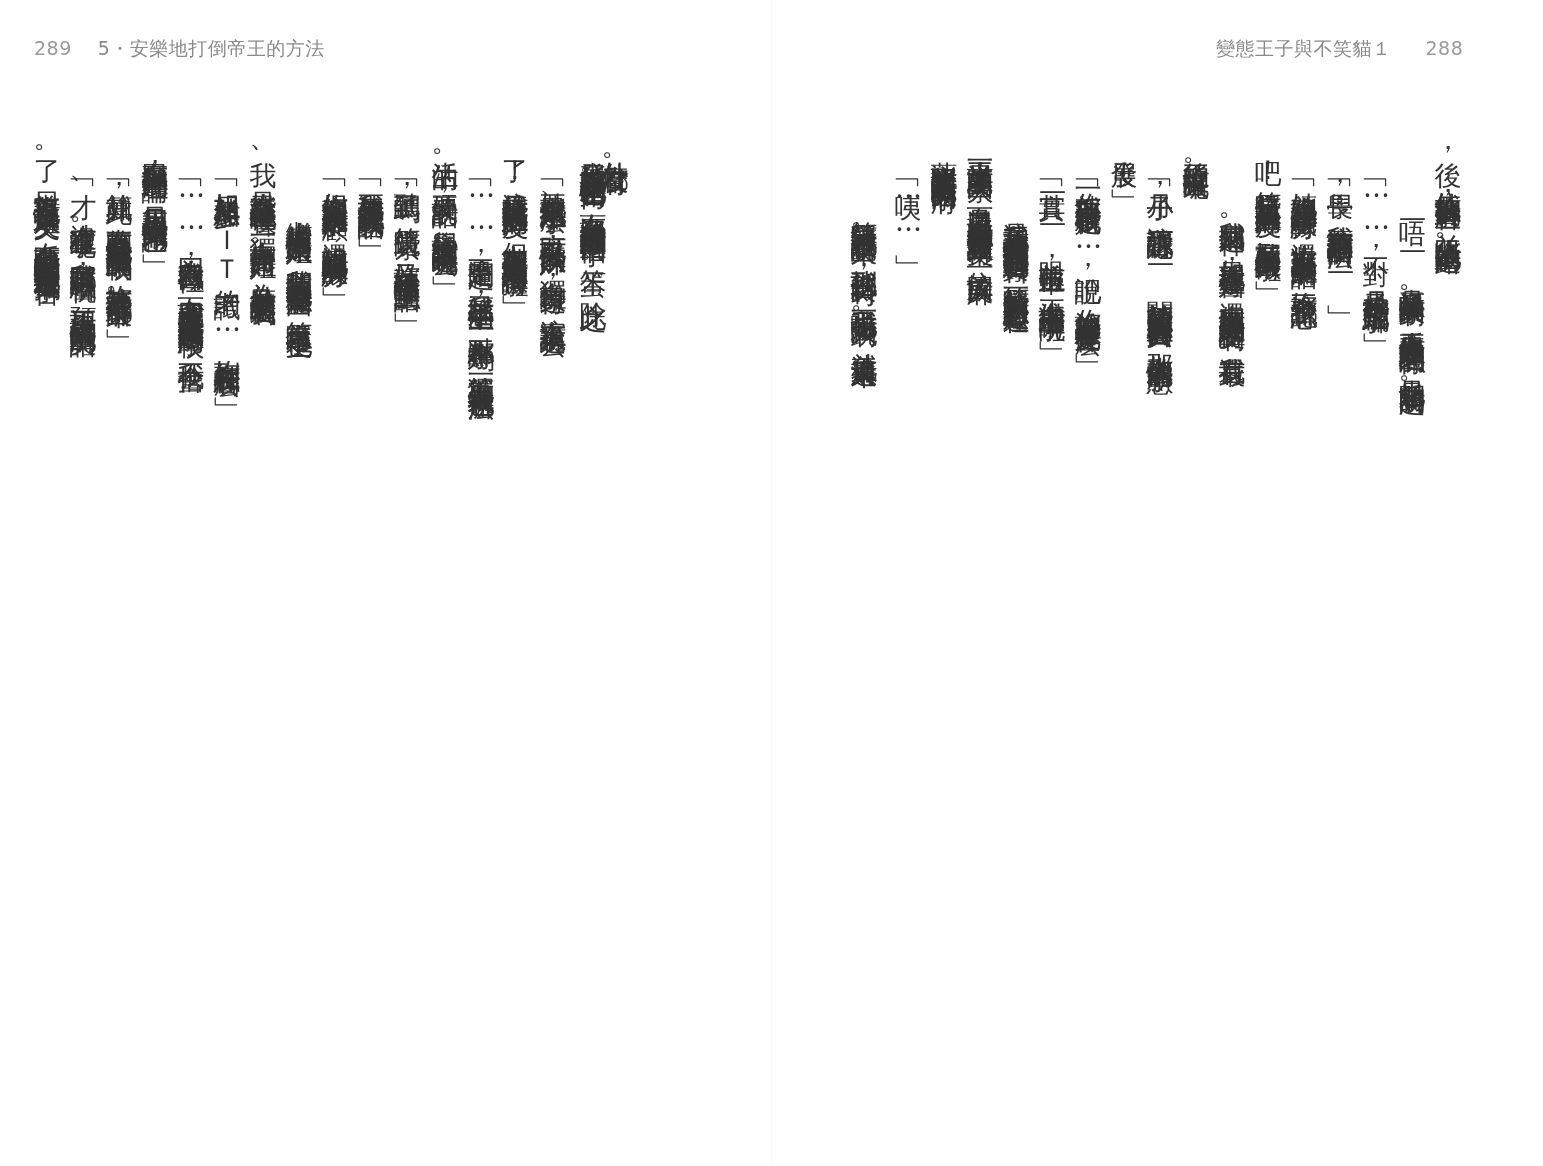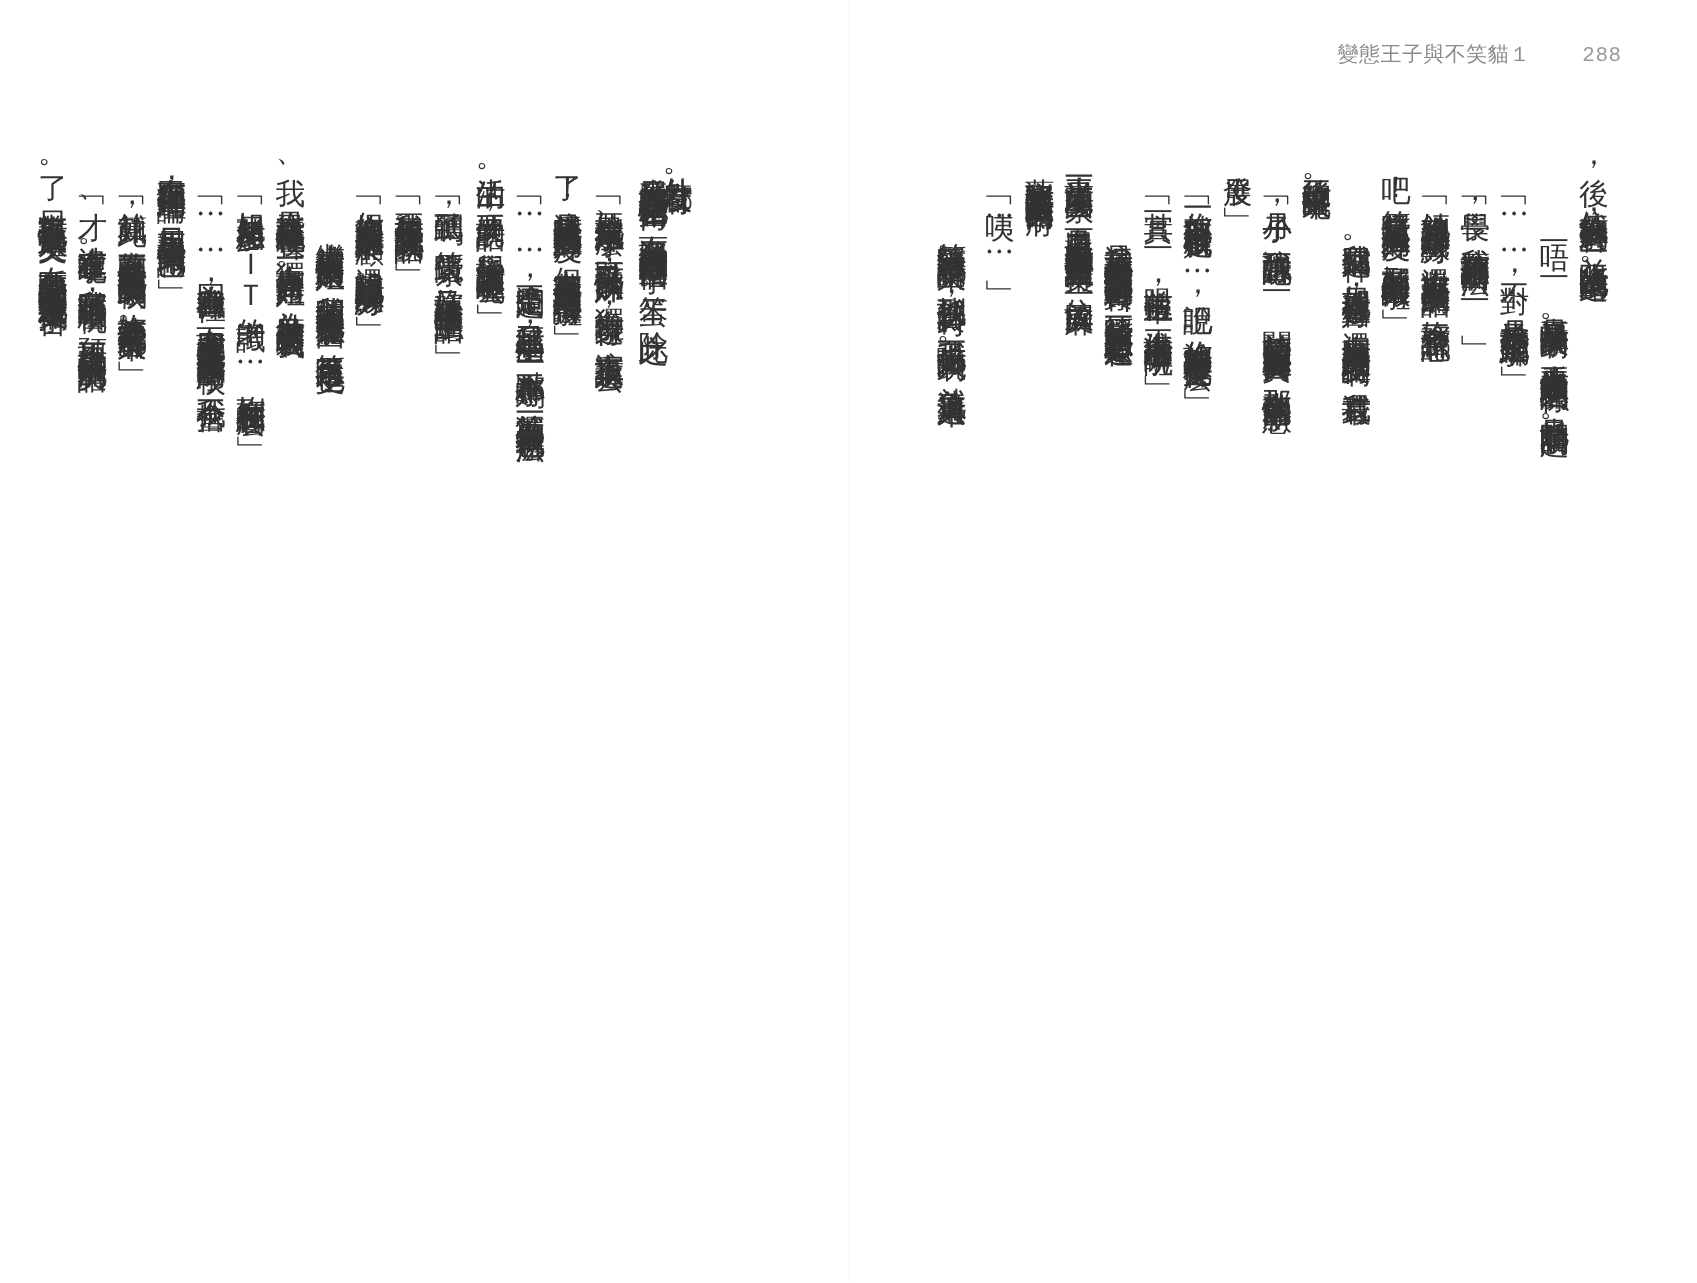--- a/index.html
+++ b/index.html
@@ -5,33 +5,36 @@
   html, body { margin: 0; padding: 0; background: #ffffff; }
   body { width: 1543px; height: 1166px; position: relative; overflow: hidden;
          font-family: "DejaVu Sans", sans-serif; color: #2a2a2a; }
   .spread { position: absolute; inset: 0; }
   .header { position: absolute; top: 36px; font-size: 19px; color: #8a8a8a;
             font-family: "DejaVu Sans", sans-serif; white-space: nowrap; letter-spacing: 0.5px; }
   .header .num { color: #9a9a9a; }
   .header-left { left: 34px; }
   .header-left .num { margin-right: 26px; }
   .header-right { left: 1216px; }
-  .header-right .num { margin-left: 47px; font-family: Liberation Mono, monospace; }
+  .header-right .num { margin-left: 34px; }
   .page { position: absolute; top: 128px; height: 980px; }
   .page-left { left: 20px; width: 640px; }
   .page-right { left: 825px; width: 650px; }
   .col { position: absolute; top: 0; writing-mode: vertical-rl; text-orientation: upright;
          font-family: "DejaVu Serif", serif; font-size: 27px; line-height: 30px;
          letter-spacing: 1.6px; color: #333; white-space: nowrap; width: 30px; }
   .gutter { position: absolute; left: 771px; top: 0; width: 1px; height: 1166px; background: #fafafa; }
 </style>
 </head>
 <body>
 
 <div class="spread">
+  <div class="header header-left">
+    <span class="num">289</span><span>5・安樂地打倒帝王的方法</span>
+  </div>
   <div class="header header-right">
     <span>變態王子與不笑貓１</span><span class="num">288</span>
   </div>
 
   <div class="gutter"></div>
 
   <div class="page page-left" id="left-page">
       <div class="col" style="left: 558px; top: 12px;">來發展的指導老師似乎也相當錯愕。在面談資料的備註欄只寫了簡單兩個字：笨蛋。除此之</div>
       <div class="col" style="left: 580px; top: 12px;">外什麼都沒有。</div>
       <div class="col" style="left: 518px; top: 42px;">「她要捨棄年紀還那麼小、既可愛又可憐的妹妹，獨自離家遠行，這實在太說不過去</div>

